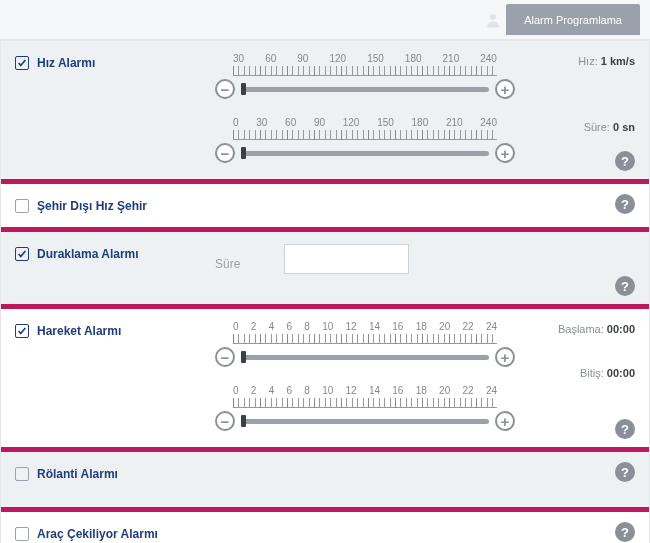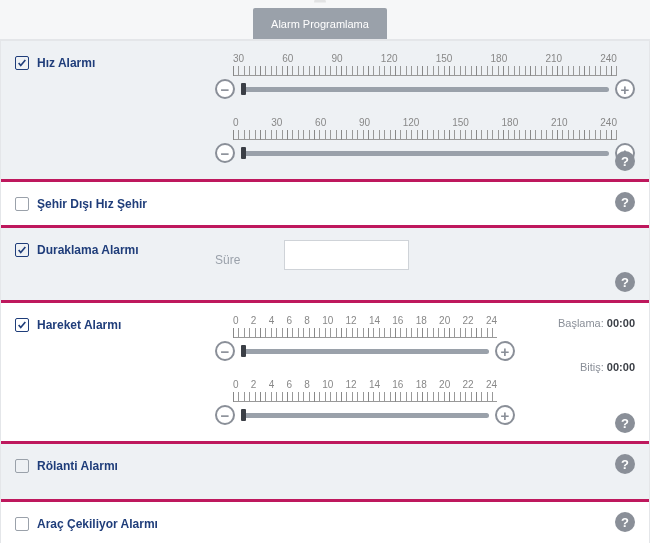--- a/index.html
+++ b/index.html
@@ -12,42 +12,41 @@
   }
   .topbar {
     height: 40px;
     background: #f6f7f8;
     display: flex;
     justify-content: flex-end;
     align-items: center;
     padding-right: 10px;
     border-bottom: 1px solid #e4e6e9;
     gap: 4px;
-    flex-direction: column;
   }
   .topbar .avatar {
     width: 18px; height: 18px;
     opacity: 0.25;
   }
   .topbar .avatar svg { width:100%; height:100%; }
   .tab {
     background: #9aa1aa;
     color: #fff;
     font-size: 11px;
     padding: 10px 18px 9px 18px;
     border-radius: 2px 2px 0 0;
   }
   .panel {
     border: 1px solid #e4e6e9;
   }
   .section {
     display: flex;
     align-items: flex-start;
     padding: 12px 14px 10px 14px;
-    border-bottom: 3px solid #be185d;
+    border-bottom: 5px solid #be185d;
     position: relative;
   }
   .section.alt { background: #eef1f4; }
   .section.white { background: #ffffff; }
   .section .title-col {
     width: 200px;
     padding-top: 3px;
     display: flex;
     align-items: center;
     gap: 8px;
@@ -229,20 +228,30 @@
             </div>
           <div class="ruler"></div>
         </div>
         <div class="track-row">
           <span class="pm">−</span>
           <div class="track">
               <div class="handle" style="left: 0%;"></div>
             </div>
           <span class="pm">+</span>
         </div>
+      </div>
+    </div>
+    <div class="right-col">
+      <div style="margin-bottom:54px;">
+        <span>Hız:</span>
+        <span class="val">1 km/s</span>
+      </div>
+      <div>
+        <span>Süre:</span>
+        <span class="val">0 sn</span>
       </div>
     </div>
     <div class="help-row"><span class="help">?</span></div>
   </div>
 
   <div class="section white simple-help" style="padding-bottom:14px;">
     <div class="title-col">
       <span class="chk unchecked"></span>
       <span>Şehir Dışı Hız Şehir</span>
     </div>

